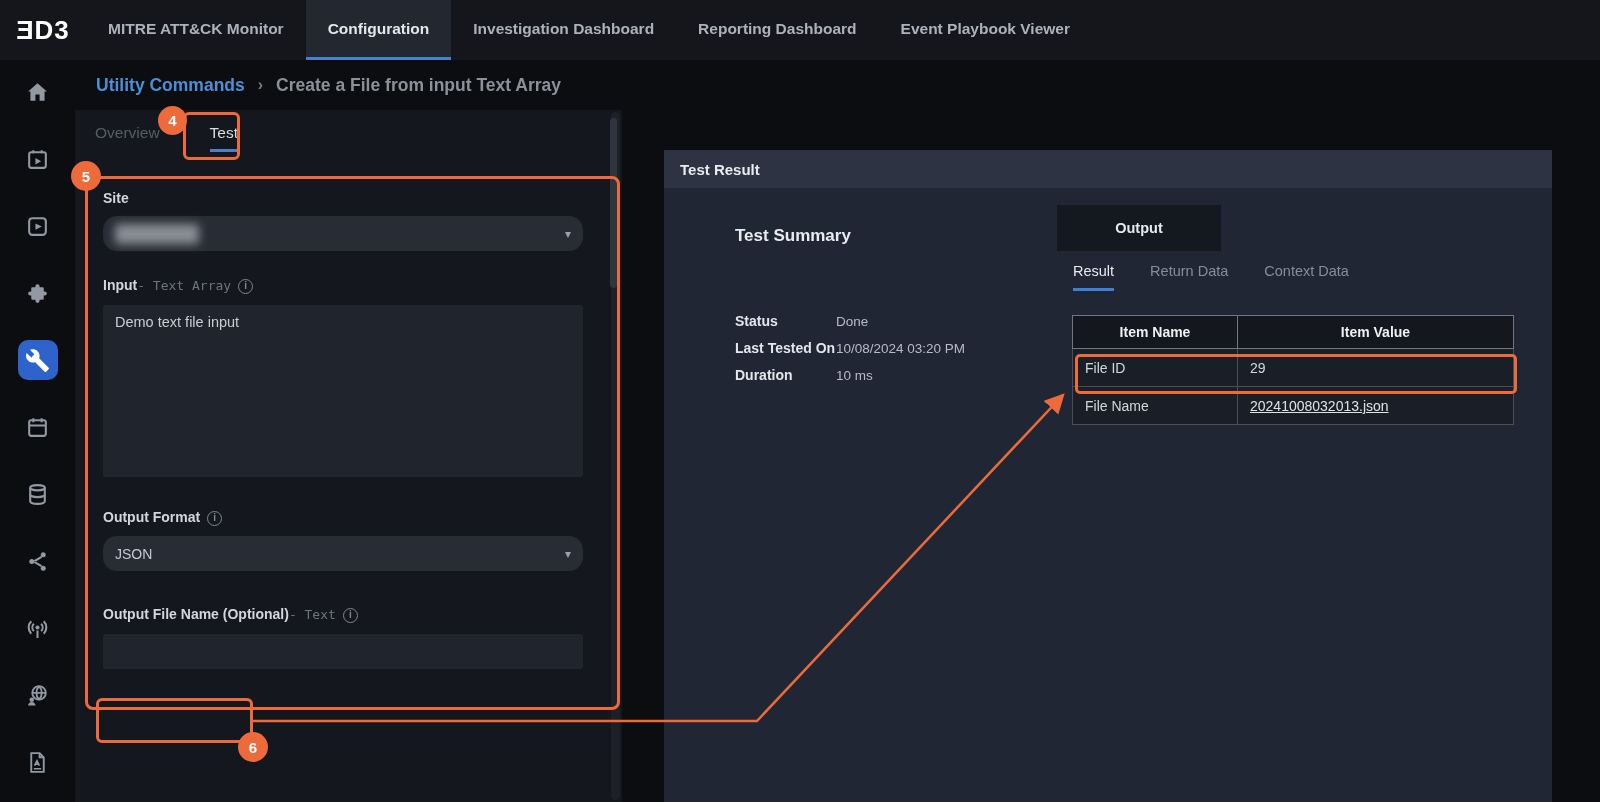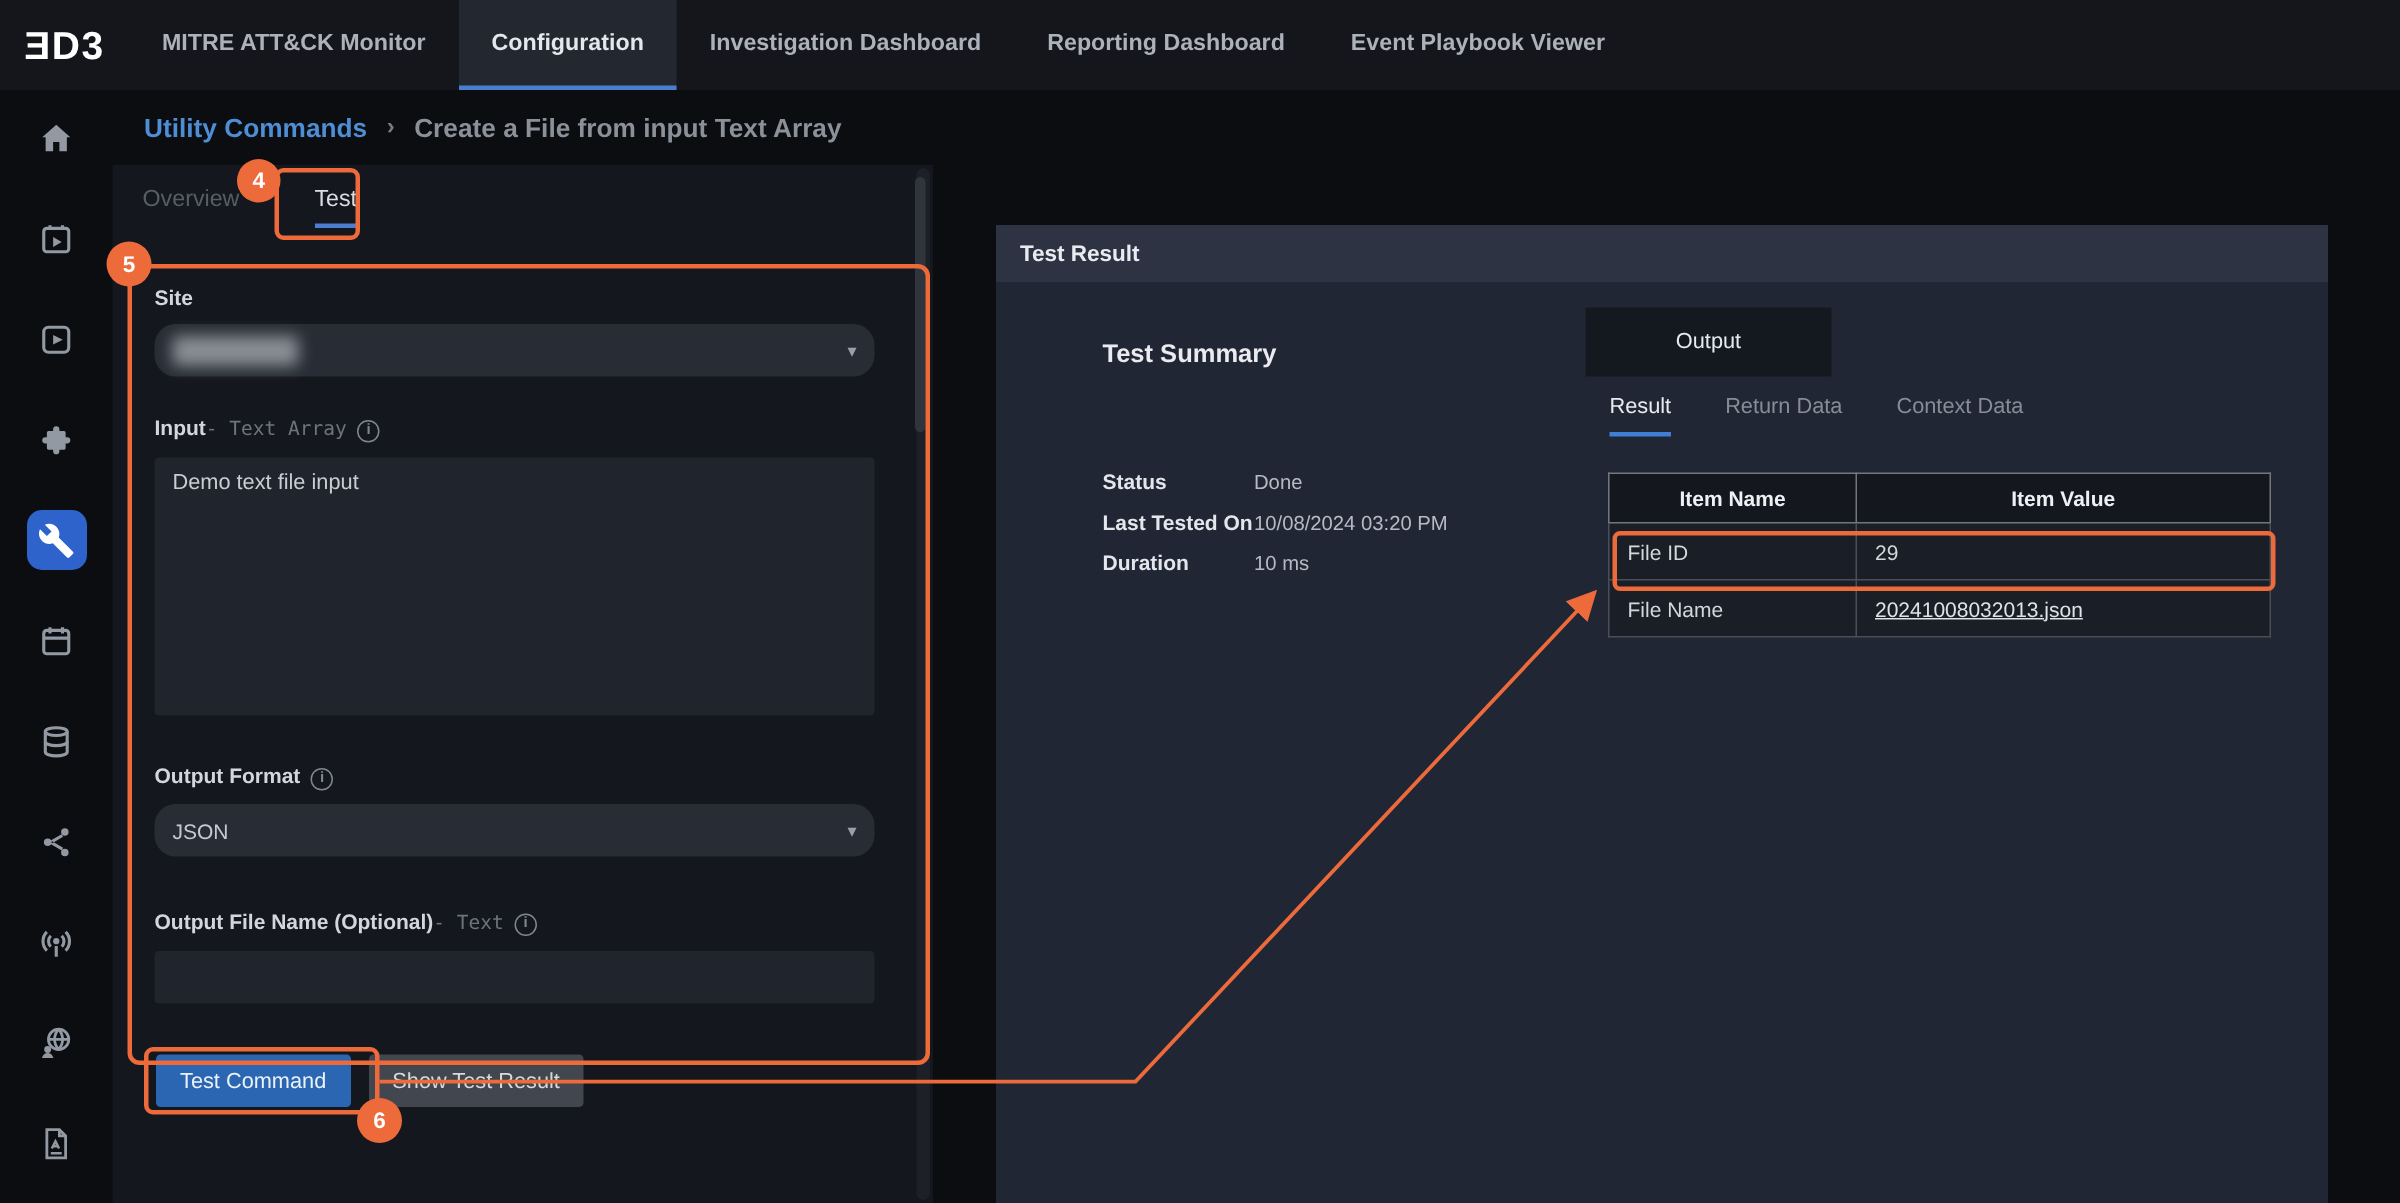--- a/index.html
+++ b/index.html
@@ -51,21 +51,21 @@
   .btn-secondary{background:#42474f;color:#d6d9dd}
 
   
   .result-panel{position:absolute;left:664px;top:150px;width:888px;height:652px;background:#212635}
   .rp-header{height:38px;background:#2d3342;display:flex;align-items:center;padding-left:16px;font-size:15px;font-weight:bold;color:#e8ebef}
   .summary-heading{position:absolute;left:71px;top:76px;font-size:17px;font-weight:bold;color:#e9ebee}
   .summary-rows{position:absolute;left:71px;top:163px;display:flex;flex-direction:column;gap:11px;font-size:14px}
   .summary-row{display:flex;align-items:baseline}
   .summary-label{width:101px;font-weight:bold;color:#e3e6ea;flex:none}
   .summary-value{color:#b6bbc3;font-size:13.5px}
-  .output-tab{position:absolute;left:393px;top:55px;width:164px;height:46px;background:#14181f;display:flex;align-items:center;justify-content:center;font-weight:normal;font-size:14.5px;color:#e6e9ed;cursor:pointer}
+  .output-tab{position:absolute;left:393px;top:55px;width:164px;height:46px;background:#14181f;display:flex;align-items:center;justify-content:center;font-weight:bold;font-size:14.5px;color:#e6e9ed;cursor:pointer}
   .subtabs{position:absolute;left:409px;top:113px;display:flex;gap:36px;font-size:14.5px}
   .subtab{padding-bottom:9px;cursor:pointer}
   .subtab.active{color:#e8eaee;border-bottom:3px solid #3f7fd6}
   .subtab.inactive{color:#878d96}
   .result-table{position:absolute;left:408px;top:165px;border-collapse:collapse;font-size:14px}
   .result-table th{border:1px solid #72777e;background:#14171d;color:#eef0f3;font-weight:bold;height:33px;text-align:center}
   .result-table td{border:1px solid #4a4f57;background:#1a1e26;color:#d3d7dc;height:38px;padding-left:12px;text-align:left}
   .col-name{width:165px}
   .col-value{width:276px}
   .cell-link{text-decoration:underline;color:#dfe2e6;cursor:pointer}
@@ -205,24 +205,20 @@
     <div class="dropdown" style="left:28px;top:426px">
       <span>JSON</span>
       <span class="caret"></span>
     </div>
 
     <div class="field-label" style="left:28px;top:496px">
       <span>Output File Name (Optional)</span><span class="type-hint">- Text</span><span class="info-icon"></span>
     </div>
     <div class="text-input" style="left:28px;top:524px"></div>
 
-    <div class="btn-row">
-      <div class="btn btn-primary">Test Command</div>
-      <div class="btn btn-secondary">Show Test Result</div>
-    </div>
   </section>
 
   <section class="result-panel">
     <div class="rp-header">
       <span>Test Result</span>
     </div>
 
     <div class="summary-heading">Test Summary</div>
     <div class="summary-rows">
       <div class="summary-row">

